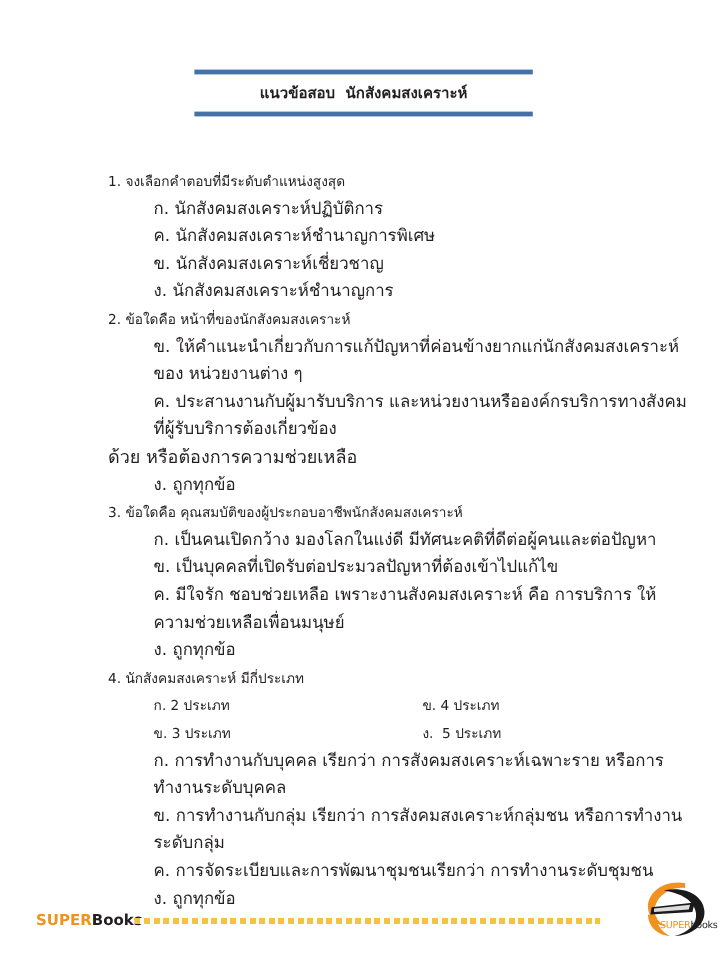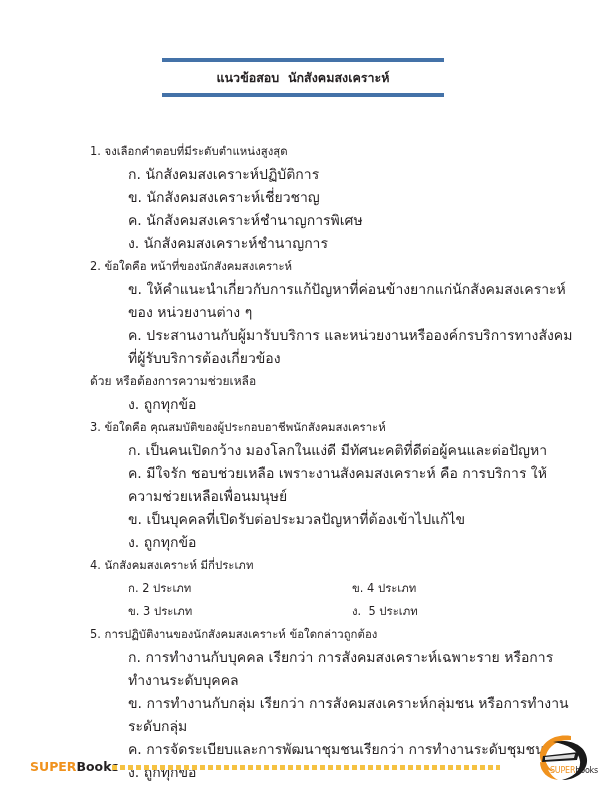--- a/index.html
+++ b/index.html
@@ -72,21 +72,21 @@
   .option {
     font-size: 14px;
     line-height: 23px;
     color: #231f20;
     padding-left: 38px;
     white-space: pre-wrap;
   }
 
   
   .option-wrap {
-    font-size: 12px;
+    font-size: 15px;
     line-height: 23px;
     color: #231f20;
     padding-left: 0;
     white-space: pre-wrap;
   }
 
   
   .option-row {
     display: flex;
     font-size: 11.4px;
@@ -169,55 +169,54 @@
     <div class="rule rule-top"></div>
     <div class="header-title">แนวข้อสอบ  นักสังคมสงเคราะห์</div>
     <div class="rule rule-bottom"></div>
   </div>
 
   <div class="content">
 
     <div class="qblock">
       <div class="question">1. จงเลือกคำตอบที่มีระดับตำแหน่งสูงสุด</div>
       <div class="option">ก. นักสังคมสงเคราะห์ปฏิบัติการ</div>
+      <div class="option">ค. นักสังคมสงเคราะห์ชำนาญการพิเศษ</div>
       <div class="option">ข. นักสังคมสงเคราะห์เชี่ยวชาญ</div>
-      <div class="option">ค. นักสังคมสงเคราะห์ชำนาญการพิเศษ</div>
       <div class="option">ง. นักสังคมสงเคราะห์ชำนาญการ</div>
     </div>
 
     <div class="qblock">
       <div class="question">2. ข้อใดคือ หน้าที่ของนักสังคมสงเคราะห์</div>
       <div class="option">ข. ให้คำแนะนำเกี่ยวกับการแก้ปัญหาที่ค่อนข้างยากแก่นักสังคมสงเคราะห์ของ หน่วยงานต่าง ๆ</div>
       <div class="option">ค. ประสานงานกับผู้มารับบริการ และหน่วยงานหรือองค์กรบริการทางสังคมที่ผู้รับบริการต้องเกี่ยวข้อง</div>
       <div class="option-wrap">ด้วย หรือต้องการความช่วยเหลือ</div>
       <div class="option">ง. ถูกทุกข้อ</div>
     </div>
 
     <div class="qblock">
       <div class="question">3. ข้อใดคือ คุณสมบัติของผู้ประกอบอาชีพนักสังคมสงเคราะห์</div>
       <div class="option">ก. เป็นคนเปิดกว้าง มองโลกในแง่ดี มีทัศนะคติที่ดีต่อผู้คนและต่อปัญหา</div>
+      <div class="option">ข. เป็นบุคคลที่เปิดรับต่อประมวลปัญหาที่ต้องเข้าไปแก้ไข</div>
       <div class="option">ค. มีใจรัก ชอบช่วยเหลือ เพราะงานสังคมสงเคราะห์ คือ การบริการ ให้ความช่วยเหลือเพื่อนมนุษย์</div>
-      <div class="option">ข. เป็นบุคคลที่เปิดรับต่อประมวลปัญหาที่ต้องเข้าไปแก้ไข</div>
       <div class="option">ง. ถูกทุกข้อ</div>
     </div>
 
     <div class="qblock">
       <div class="question">4. นักสังคมสงเคราะห์ มีกี่ประเภท</div>
       <div class="option-row">
         <div class="col-a">ก. 2 ประเภท</div>
         <div class="col-b">ข. 4 ประเภท</div>
       </div>
       <div class="option-row">
         <div class="col-a">ข. 3 ประเภท</div>
         <div class="col-b">ง.  5 ประเภท</div>
       </div>
     </div>
 
     <div class="qblock">
-      <div class="question">5. การปฏิบัติงานของนักสังคมสงเคราะห์ ข้อใดกล่าวถูกต้อง</div>
       <div class="option">ก. การทำงานกับบุคคล เรียกว่า การสังคมสงเคราะห์เฉพาะราย หรือการทำงานระดับบุคคล</div>
       <div class="option">ข. การทำงานกับกลุ่ม เรียกว่า การสังคมสงเคราะห์กลุ่มชน หรือการทำงานระดับกลุ่ม</div>
       <div class="option">ค. การจัดระเบียบและการพัฒนาชุมชนเรียกว่า การทำงานระดับชุมชน</div>
       <div class="option">ง. ถูกทุกข้อ</div>
     </div>
 
   </div>
 
   <div class="footer">
 

